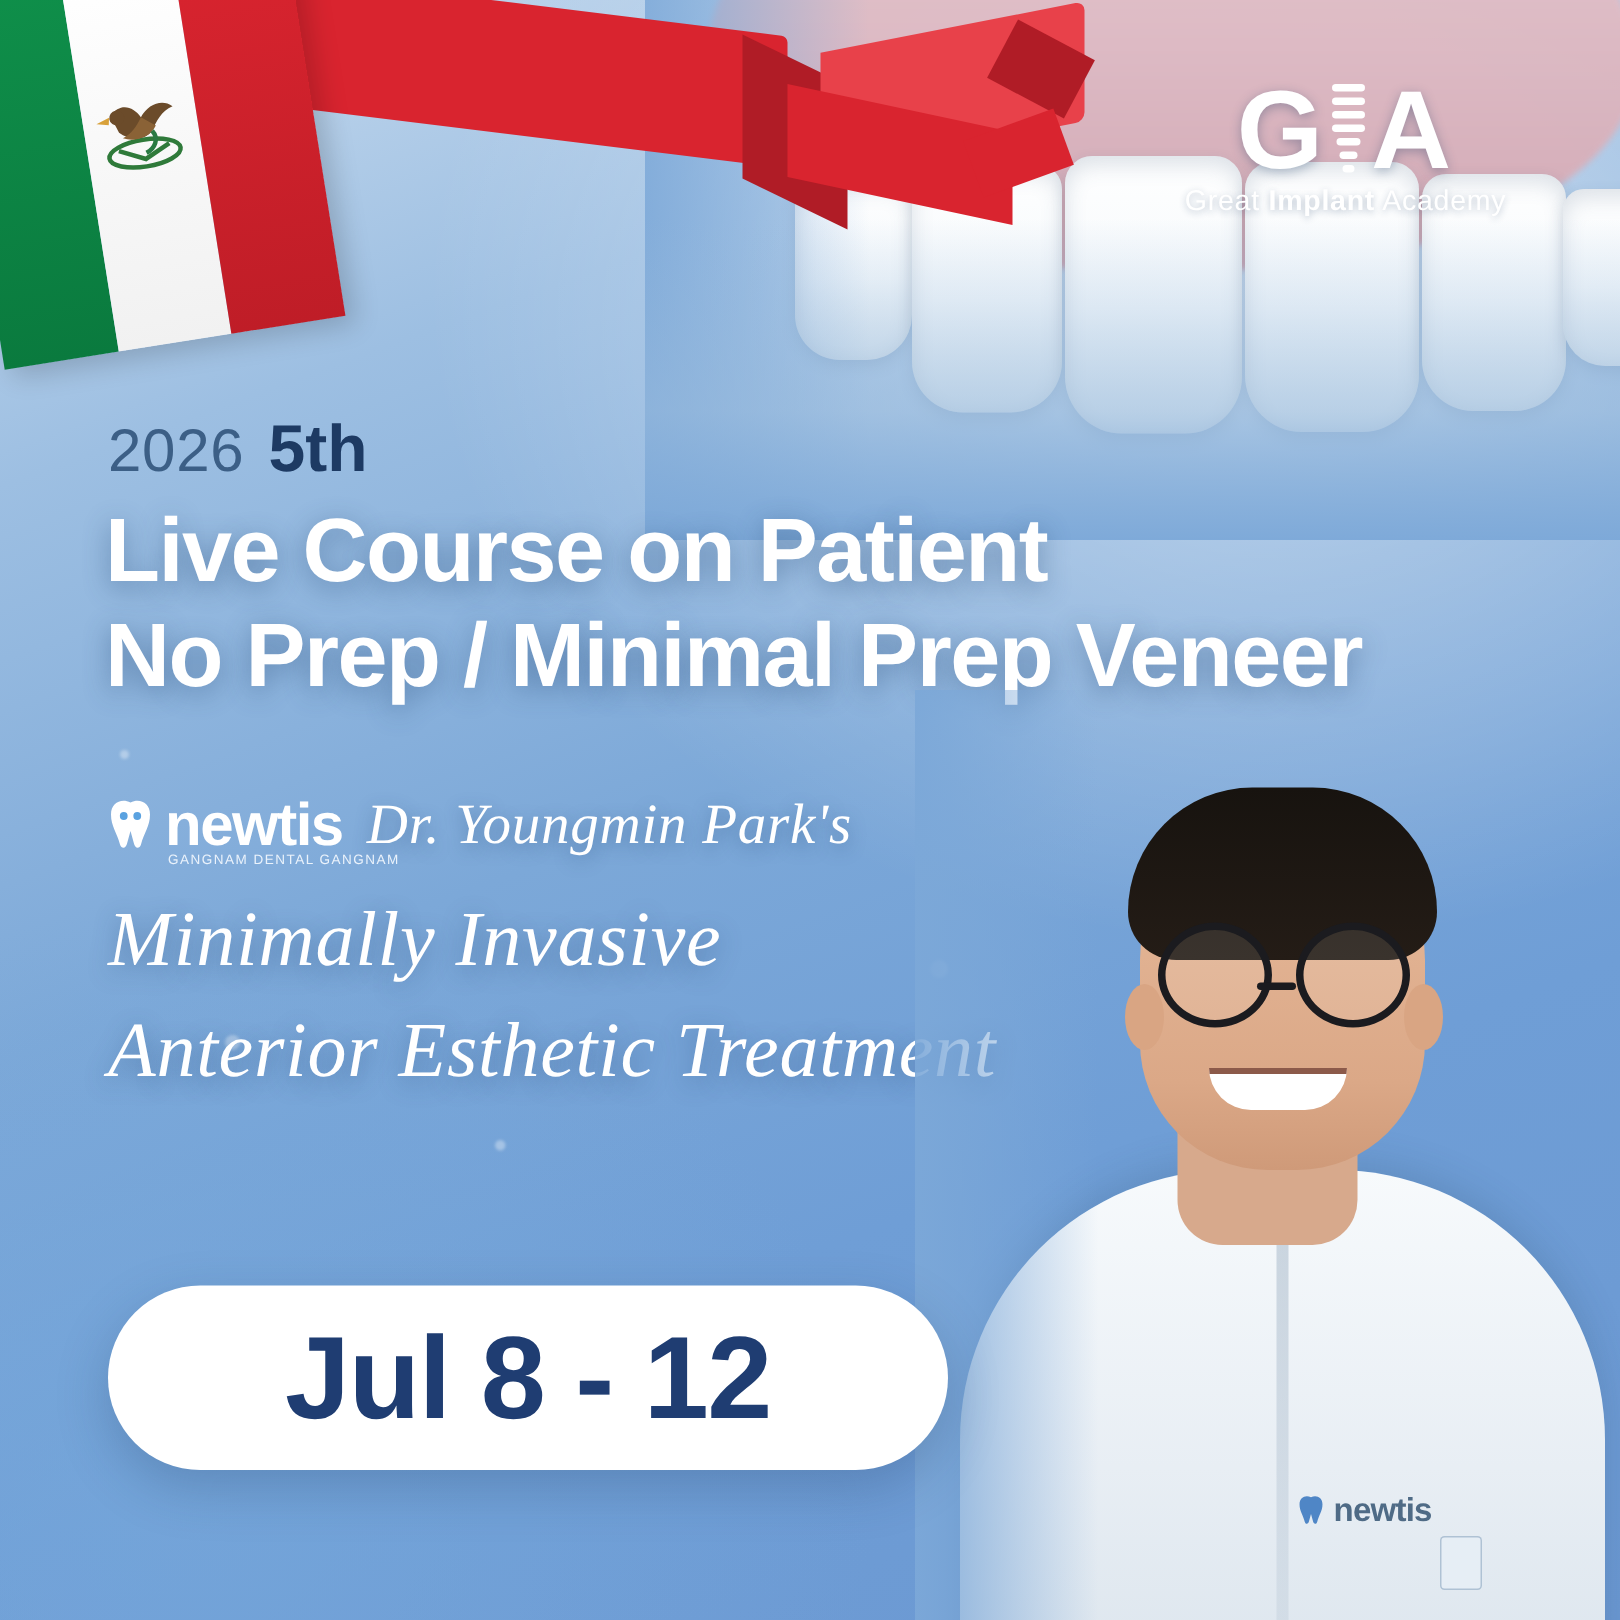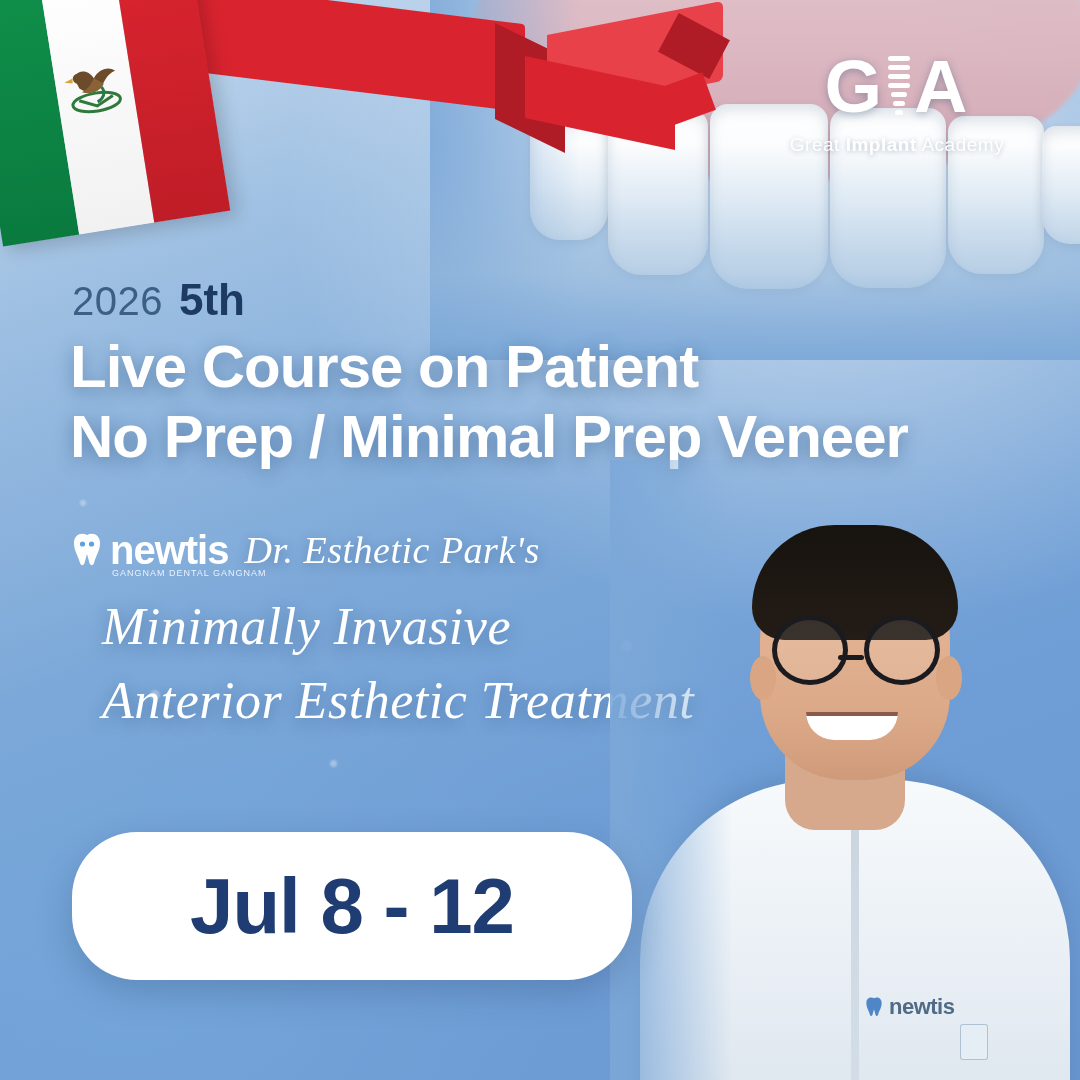--- a/index.html
+++ b/index.html
@@ -61,21 +61,21 @@
   
   .gia{position:absolute;right:58px;top:50px;width:250px;text-align:center;color:#fff;}
   .gia .mark{
     font-size:74px;font-weight:700;letter-spacing:2px;line-height:1;
     text-shadow:0 2px 8px rgba(30,60,100,.35);
     display:flex;align-items:center;justify-content:center;gap:2px;
   }
   .gia .screw{display:inline-block;width:22px;height:66px;position:relative;margin:0 2px;}
   .gia .screw i{position:absolute;left:0;right:0;height:5px;background:#fff;border-radius:3px;}
   .gia .sub{
-    margin-top:10px;font-size:19px;letter-spacing:.5px;
+    margin-top:0;font-size:19px;letter-spacing:.5px;
     text-shadow:0 1px 5px rgba(30,60,100,.3);
   }
   .gia .sub b{font-weight:700;}
 
   
   .kicker{position:absolute;left:72px;top:275px;display:flex;align-items:baseline;gap:16px;}
   .kicker .yr{font-size:40px;color:#3c5f86;font-weight:400;letter-spacing:.5px;}
   .kicker .nth{font-size:44px;color:#1d3a63;font-weight:700;}
 
   .title{
@@ -95,21 +95,20 @@
   .docline{
     color:#fff;font-family:"Liberation Serif",serif;font-style:italic;
     font-size:38px;letter-spacing:.5px;text-shadow:0 3px 12px rgba(35,70,115,.4);
   }
 
   .serif-big{
     position:absolute;left:72px;top:590px;color:#fff;
     font-family:"Liberation Serif",serif;font-style:italic;
     font-size:52px;line-height:1.42;letter-spacing:.5px;
     text-shadow:0 4px 16px rgba(35,70,115,.42);
-    margin-left:30px;
   }
 
   
   .doctor{position:absolute;right:0px;bottom:0;width:470px;height:620px;overflow:hidden;}
   .coat{
     position:absolute;left:30px;bottom:-30px;width:430px;height:330px;
     background:linear-gradient(180deg,#f7fafc 0%,#e8eef4 60%,#dde6ee 100%);
     border-radius:180px 180px 0 0;
     box-shadow:0 -6px 24px rgba(40,70,100,.18);
   }
@@ -135,21 +134,21 @@
   .bridge{position:absolute;left:228px;bottom:420px;width:26px;height:5px;background:#1b1b1f;border-radius:3px;}
   .smile{position:absolute;left:196px;bottom:340px;width:92px;height:28px;background:#fff;border-radius:0 0 46px 46px;box-shadow:inset 0 4px 0 #8c5a4a;}
   .logo-chest{position:absolute;left:255px;bottom:60px;display:flex;align-items:center;gap:6px;}
   .logo-chest .t{width:18px;height:20px;position:relative;}
   .logo-chest .w{color:#4f6b86;font-size:22px;font-weight:700;letter-spacing:-.5px;}
   .badge-chest{position:absolute;left:350px;bottom:20px;width:26px;height:34px;background:rgba(230,238,246,.85);border:1px solid rgba(120,150,180,.5);border-radius:3px;}
   .doctor-fade{position:absolute;inset:0;background:linear-gradient(90deg,rgba(124,168,216,.92) 0%,rgba(124,168,216,0) 26%);}
 
   
   .pill{
-    position:absolute;left:72px;bottom:100px;width:560px;height:148px;
+    position:absolute;left:72px;bottom:100px;width:560px;height:123px;
     background:#fff;border-radius:65px;
     box-shadow:0 12px 34px rgba(30,60,100,.25);
     display:flex;align-items:center;justify-content:center;
   }
   .pill span{
     color:#1f3d72;font-size:78px;font-weight:700;letter-spacing:-1px;
   }
 </style>
 </head>
 <body>
@@ -232,21 +231,21 @@
       <span class="tooth-ico">
         <svg viewBox="0 0 30 34" width="30" height="34">
           <path d="M15 2 C9 -1 2 2 2 10 C2 18 6 22 8 30 C9 33 12 33 12.8 29 L15 21 L17.2 29 C18 33 21 33 22 30 C24 22 28 18 28 10 C28 2 21 -1 15 2 Z" fill="#ffffff"></path>
           <circle cx="10.5" cy="11" r="2.6" fill="#5aa2e0"></circle>
           <circle cx="19.5" cy="11" r="2.6" fill="#5aa2e0"></circle>
         </svg>
       </span>
       <span class="wordmark">newtis</span>
       <span class="caption">GANGNAM DENTAL GANGNAM</span>
     </div>
-    <div class="docline">Dr. Esthetic Park's</div>
+    <div class="docline">Dr. Youngmin Park's</div>
   </div>
 
   <div class="serif-big">
     <div>Minimally Invasive</div>
     <div>Anterior Esthetic Treatment</div>
   </div>
 
   <div class="doctor">
     <div class="coat"></div>
     <div class="neck"></div>

